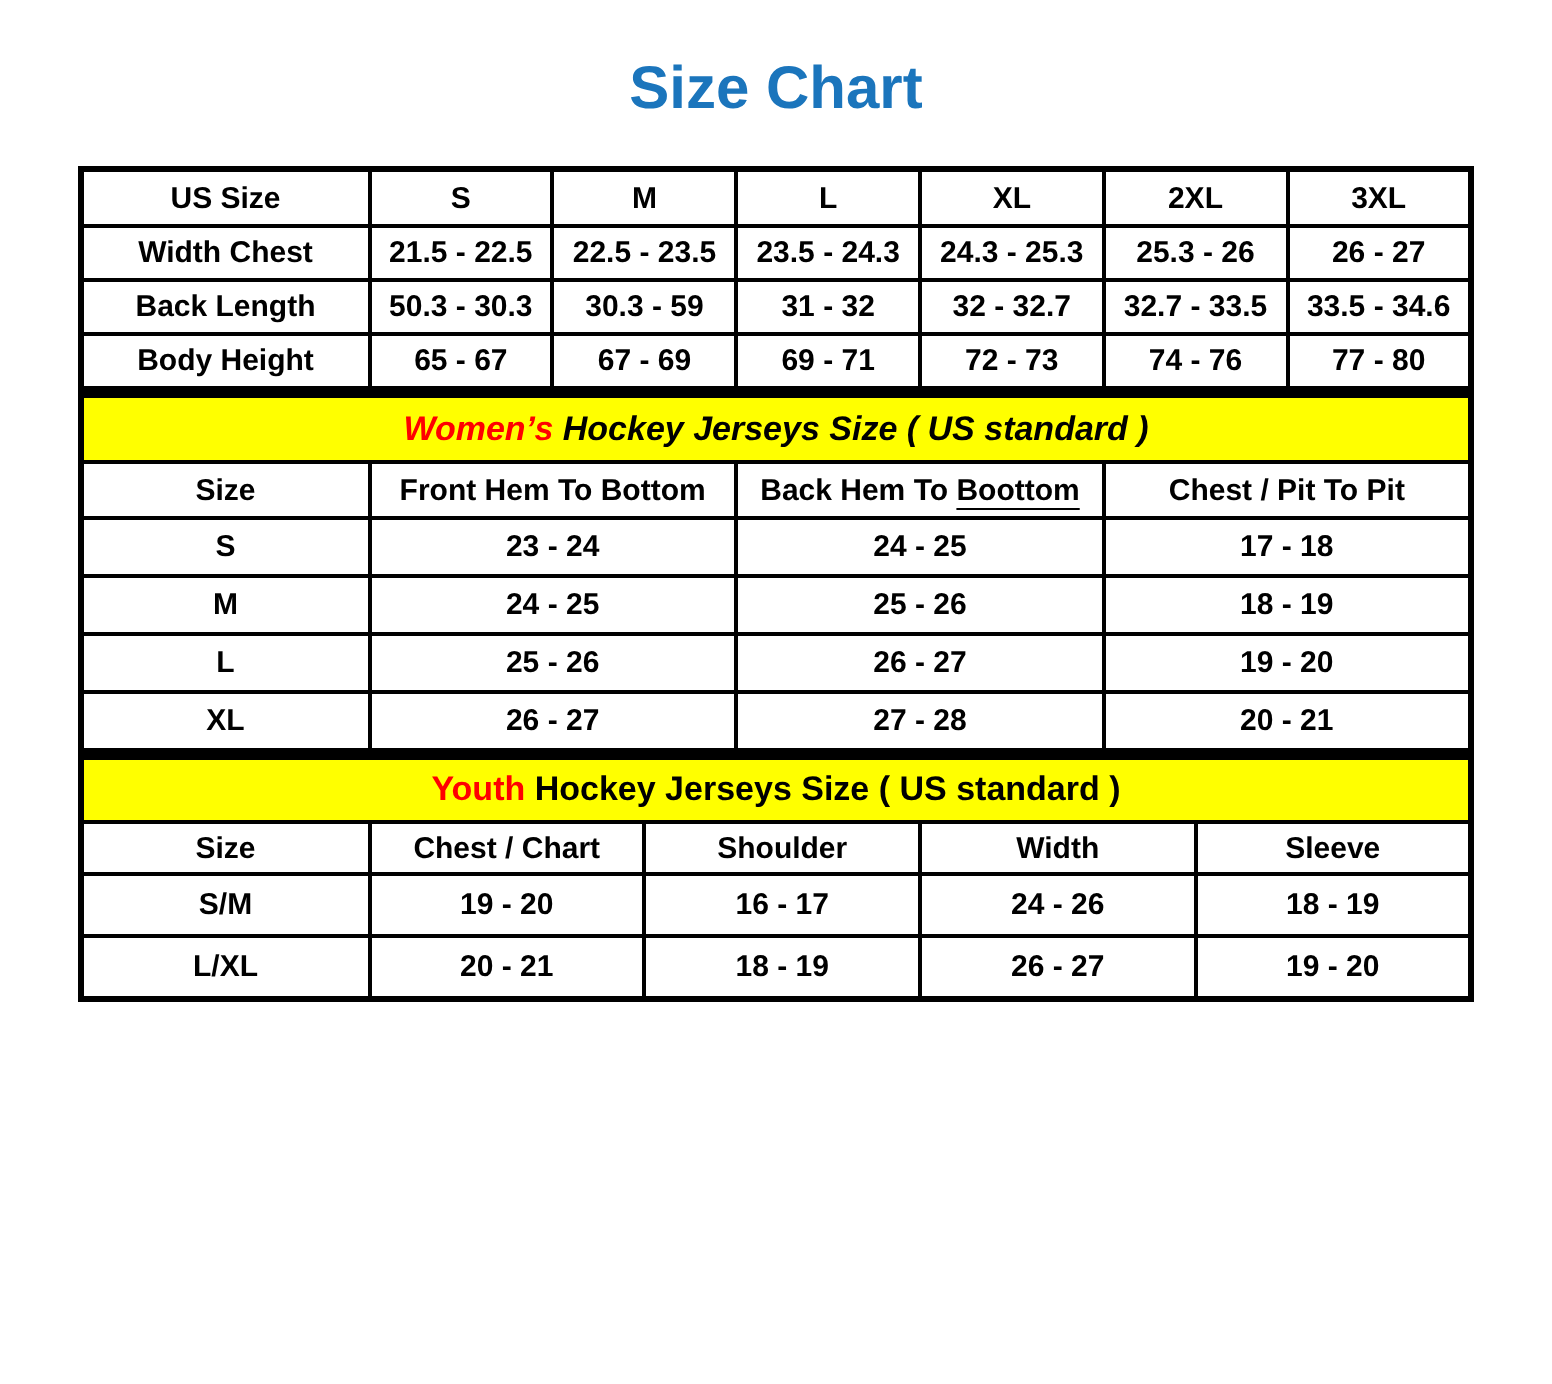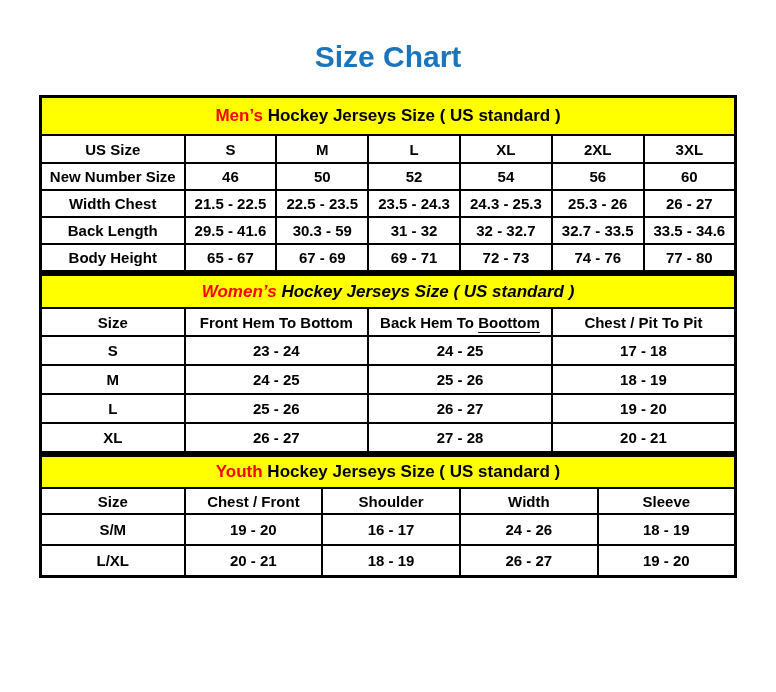--- a/index.html
+++ b/index.html
@@ -7,21 +7,21 @@
     width: 776px; height: 692px;
     background: #ffffff;
     font-family: "Liberation Sans", sans-serif;
     color: #000;
     overflow: hidden;
   }
   .page { position: relative; width: 776px; height: 692px; }
 
   .page-title {
     margin: 0;
-    padding-top: 40px;
+    padding-top: 28px;
     padding-bottom: 21px;
     text-align: center;
     font-size: 30px;
     font-weight: 700;
     color: #1B75BC;
   }
 
   table.t {
     border-collapse: collapse;
     table-layout: fixed;
@@ -80,53 +80,41 @@
     <colgroup>
         <col class="c0">
         <col>
         <col>
         <col>
         <col>
         <col>
         <col>
       </colgroup>
     <tbody>
-        <tr class="band">
-      <td colspan="7"><span class="band-red">Men’s</span><span> Hockey Jerseys Size ( US standard )</span></td>
-    </tr>
     <tr class="head">
       <th>US Size</th>
       <th>S</th>
       <th>M</th>
       <th>L</th>
       <th>XL</th>
       <th>2XL</th>
       <th>3XL</th>
     </tr>
     <tr class="data">
-      <td>New Number Size</td>
-      <td>46</td>
-      <td>50</td>
-      <td>52</td>
-      <td>54</td>
-      <td>56</td>
-      <td>60</td>
-    </tr>
-    <tr class="data">
       <td>Width Chest</td>
       <td>21.5 - 22.5</td>
       <td>22.5 - 23.5</td>
       <td>23.5 - 24.3</td>
       <td>24.3 - 25.3</td>
       <td>25.3 - 26</td>
       <td>26 - 27</td>
     </tr>
     <tr class="data">
       <td>Back Length</td>
-      <td>29.5 - 41.6</td>
+      <td>50.3 - 30.3</td>
       <td>30.3 - 59</td>
       <td>31 - 32</td>
       <td>32 - 32.7</td>
       <td>32.7 - 33.5</td>
       <td>33.5 - 34.6</td>
     </tr>
     <tr class="data">
       <td>Body Height</td>
       <td>65 - 67</td>
       <td>67 - 69</td>
@@ -189,21 +177,21 @@
         <col>
         <col>
         <col>
       </colgroup>
     <tbody>
         <tr class="band">
       <td colspan="5"><span class="band-red">Youth</span><span> Hockey Jerseys Size ( US standard )</span></td>
     </tr>
     <tr class="head">
       <th>Size</th>
-      <th>Chest / Front</th>
+      <th>Chest / Chart</th>
       <th>Shoulder</th>
       <th>Width</th>
       <th>Sleeve</th>
     </tr>
     <tr class="data">
       <td>S/M</td>
       <td>19 - 20</td>
       <td>16 - 17</td>
       <td>24 - 26</td>
       <td>18 - 19</td>

